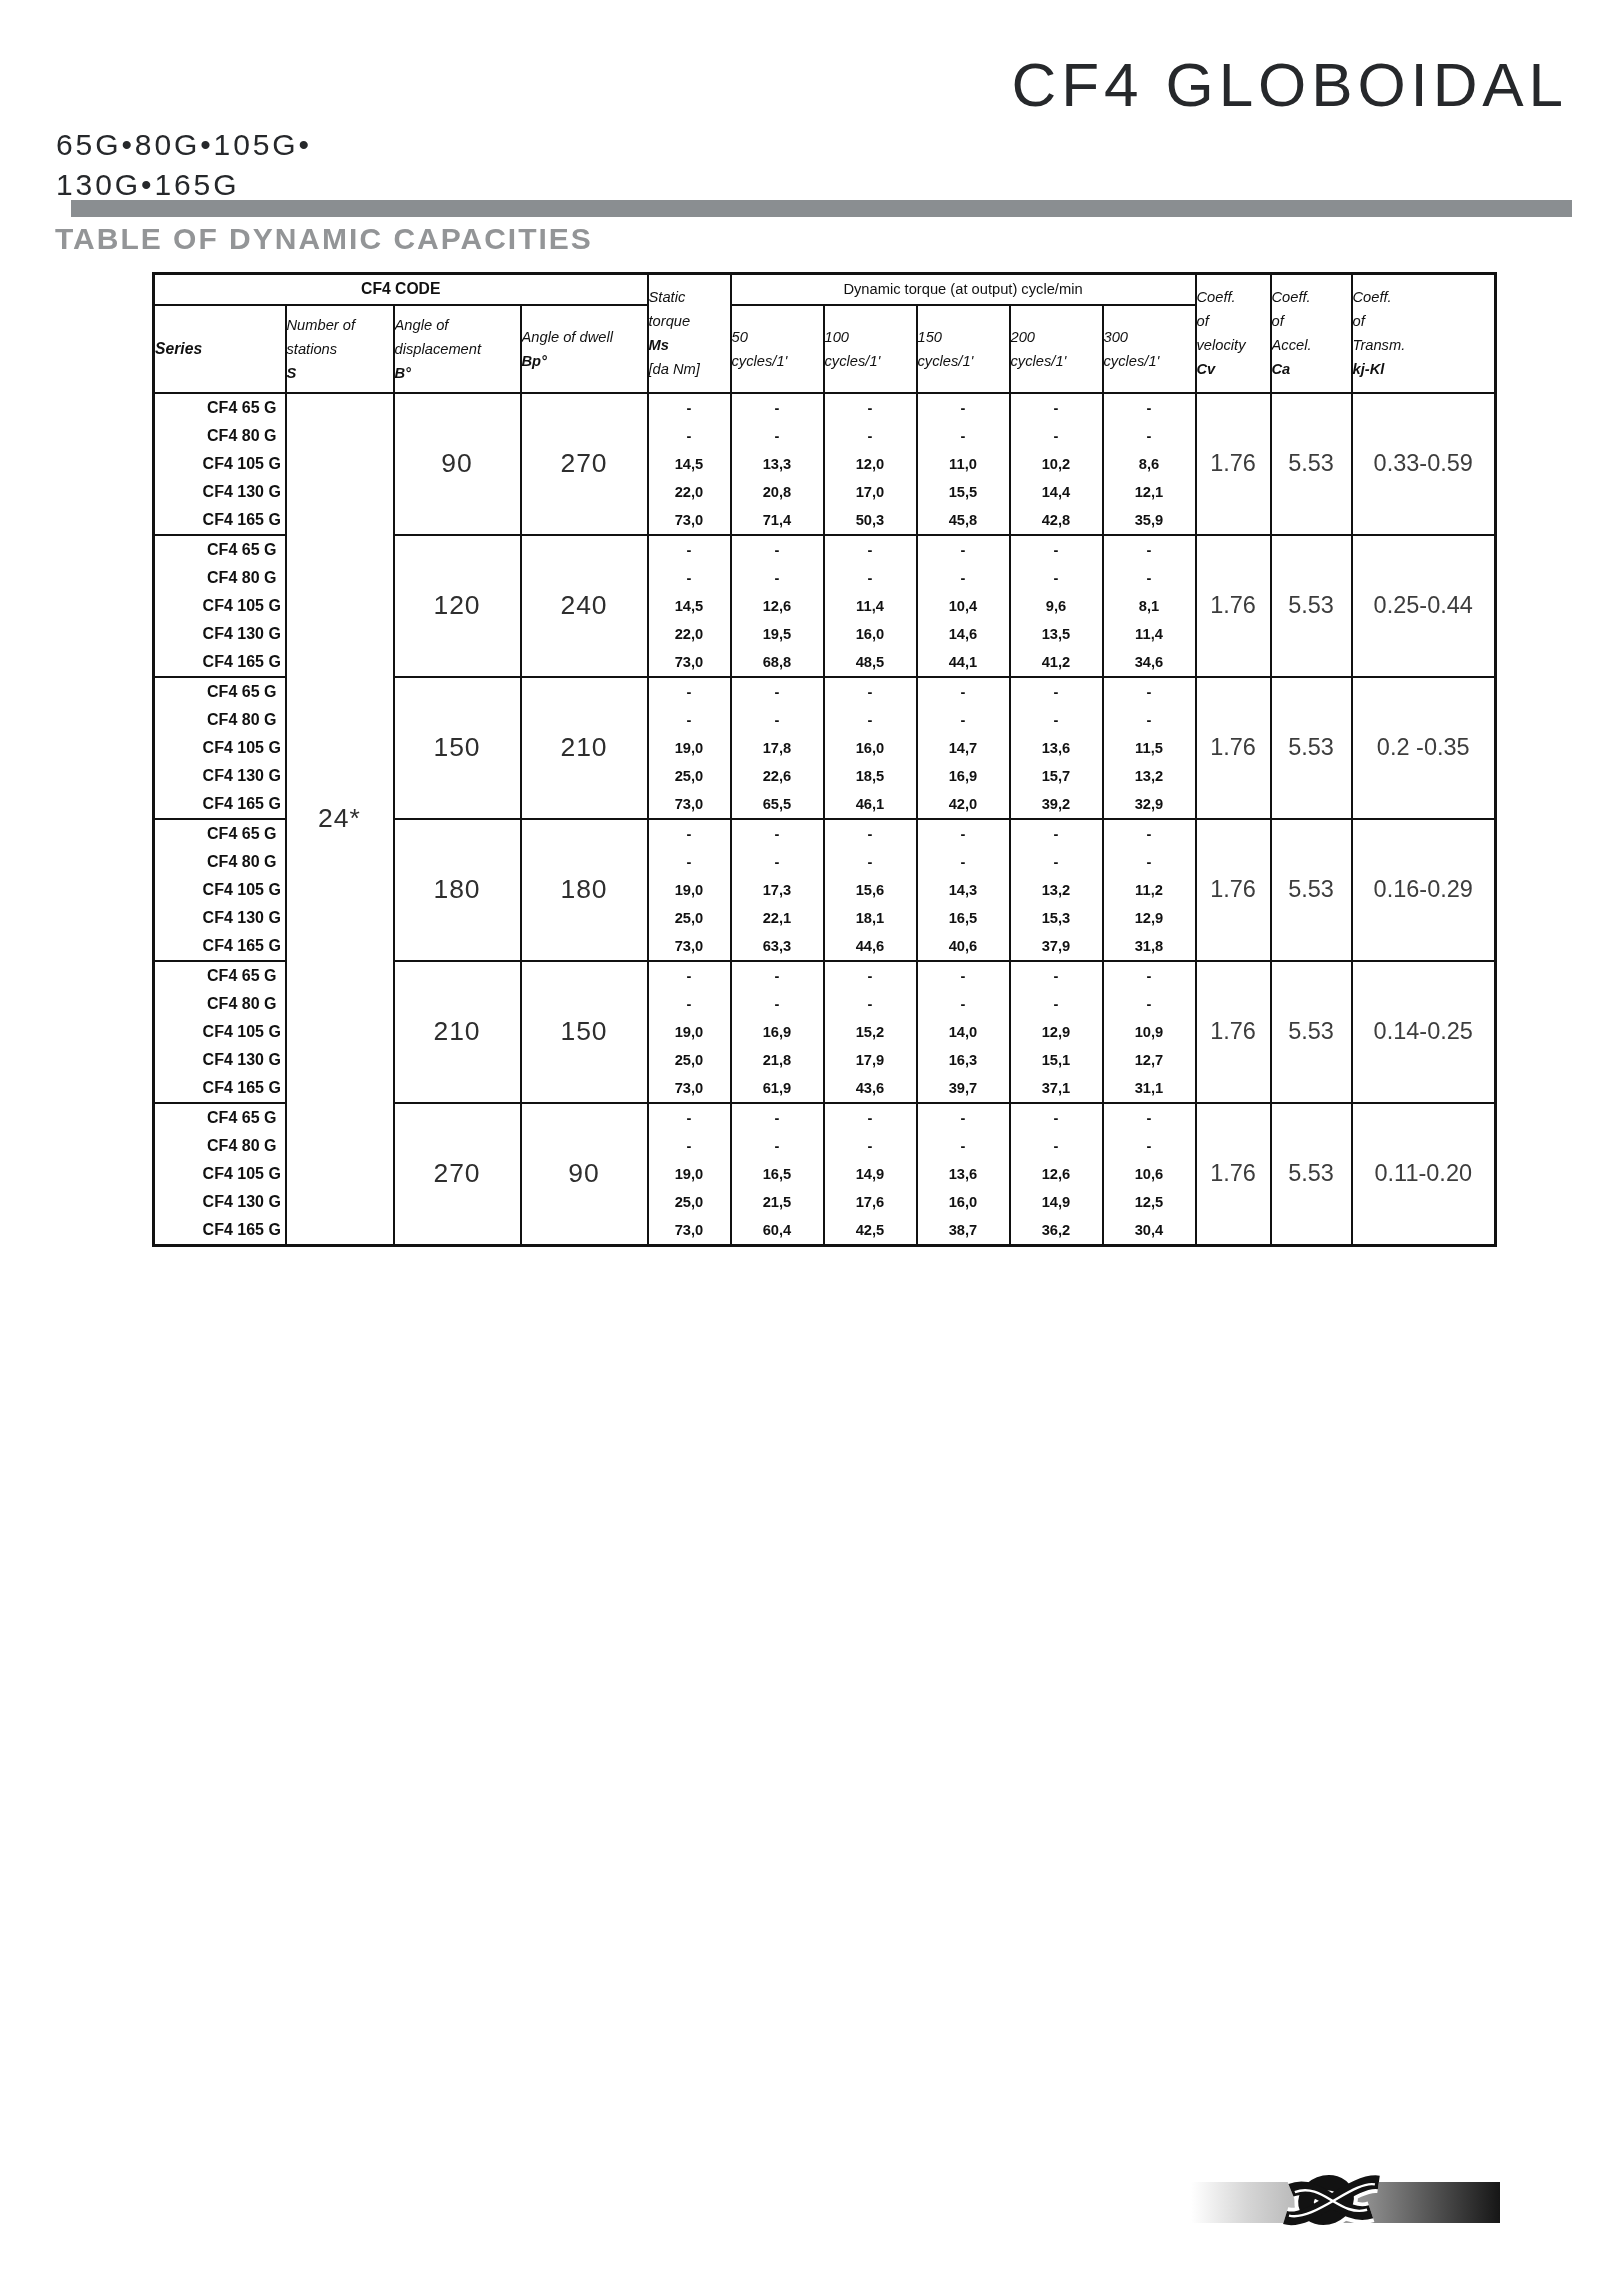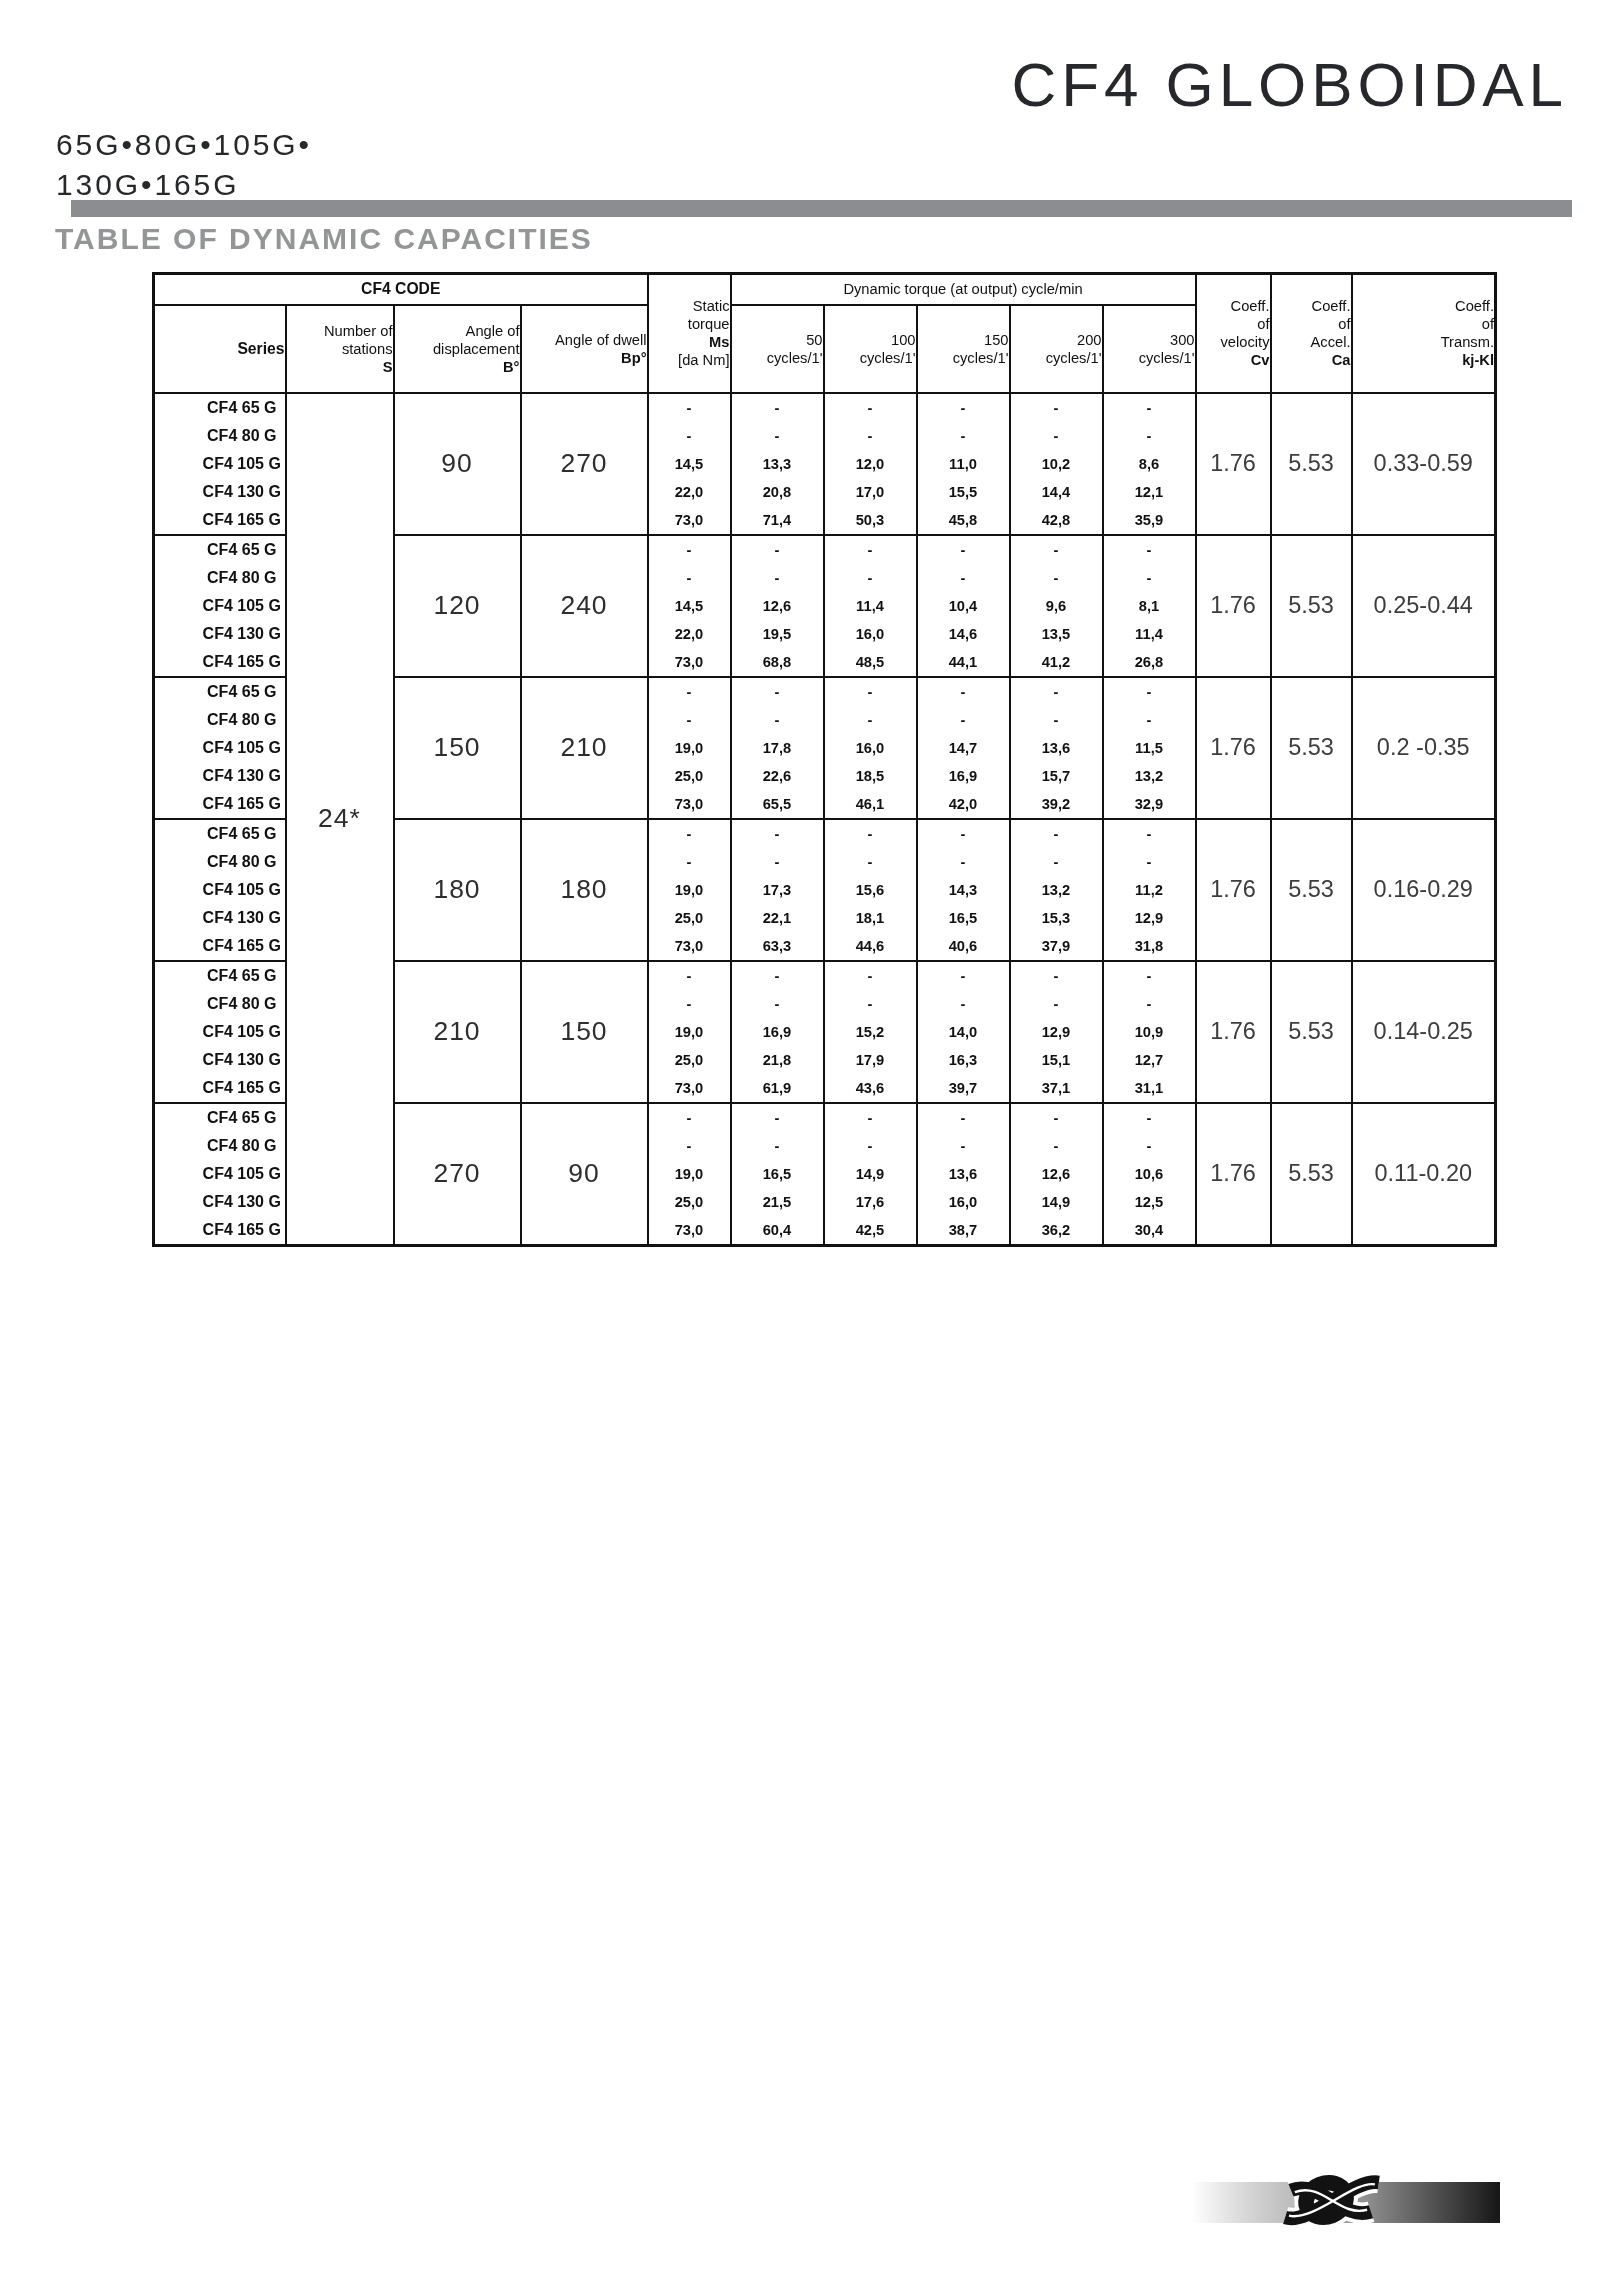--- a/index.html
+++ b/index.html
@@ -27,21 +27,21 @@
   .tbl-wrap{position:absolute;left:152px;top:272px;}
   table.cap{border-collapse:collapse;table-layout:fixed;}
   table.cap{border:3.9px solid #111;}
   table.cap th,table.cap td{border:2px solid #111;padding:0;background:#fff;}
   th{font-weight:400;}
   .c-series{width:132px}.c-st{width:108px}.c-disp{width:127px}.c-dwell{width:127px}
   .c-static{width:83px}.c-cyc{width:93px}.c-cv{width:75px}.c-ca{width:81px}.c-kj{width:144px}
   .h-top{height:31px;font-size:15.7px;}
   .h-code{font-weight:bold;font-size:15.7px;}
   .h-dyn{font-size:14.7px;}
-  .h-sub{height:86px;font-size:14.7px;line-height:18px;vertical-align:middle;text-align:right;}
+  .h-sub{height:86px;font-size:14.7px;line-height:24px;vertical-align:middle;text-align:left;font-style:italic;}
   .h-series{font-weight:bold;font-size:15.7px;}
   .sym{font-weight:bold;}
   .grp td{height:140px;vertical-align:middle;}
   .stack{display:flex;flex-direction:column;height:140px;}
   .stack>div{flex:1;display:flex;align-items:center;justify-content:center;}
   .series-stack{font-weight:bold;font-size:16px;padding-left:44px;}
   .num-stack{font-weight:bold;font-size:14.7px;}
   .big{font-size:26.5px;letter-spacing:1px;color:#2e2e2e;text-align:center;font-weight:400;}
   .coef{font-size:23.5px;color:#3d3d3d;text-align:center;font-weight:400;}
   
@@ -287,21 +287,21 @@
           <div>13,5</div>
           <div>41,2</div>
         </div>
       </td>
       <td>
         <div class="stack num-stack">
           <div>-</div>
           <div>-</div>
           <div>8,1</div>
           <div>11,4</div>
-          <div>26,8</div>
+          <div>34,6</div>
         </div>
       </td>
       <td class="coef">1.76</td>
       <td class="coef">5.53</td>
       <td class="coef">0.25-0.44</td>
     </tr>
 
     <tr class="grp">
       <td>
         <div class="stack series-stack">

